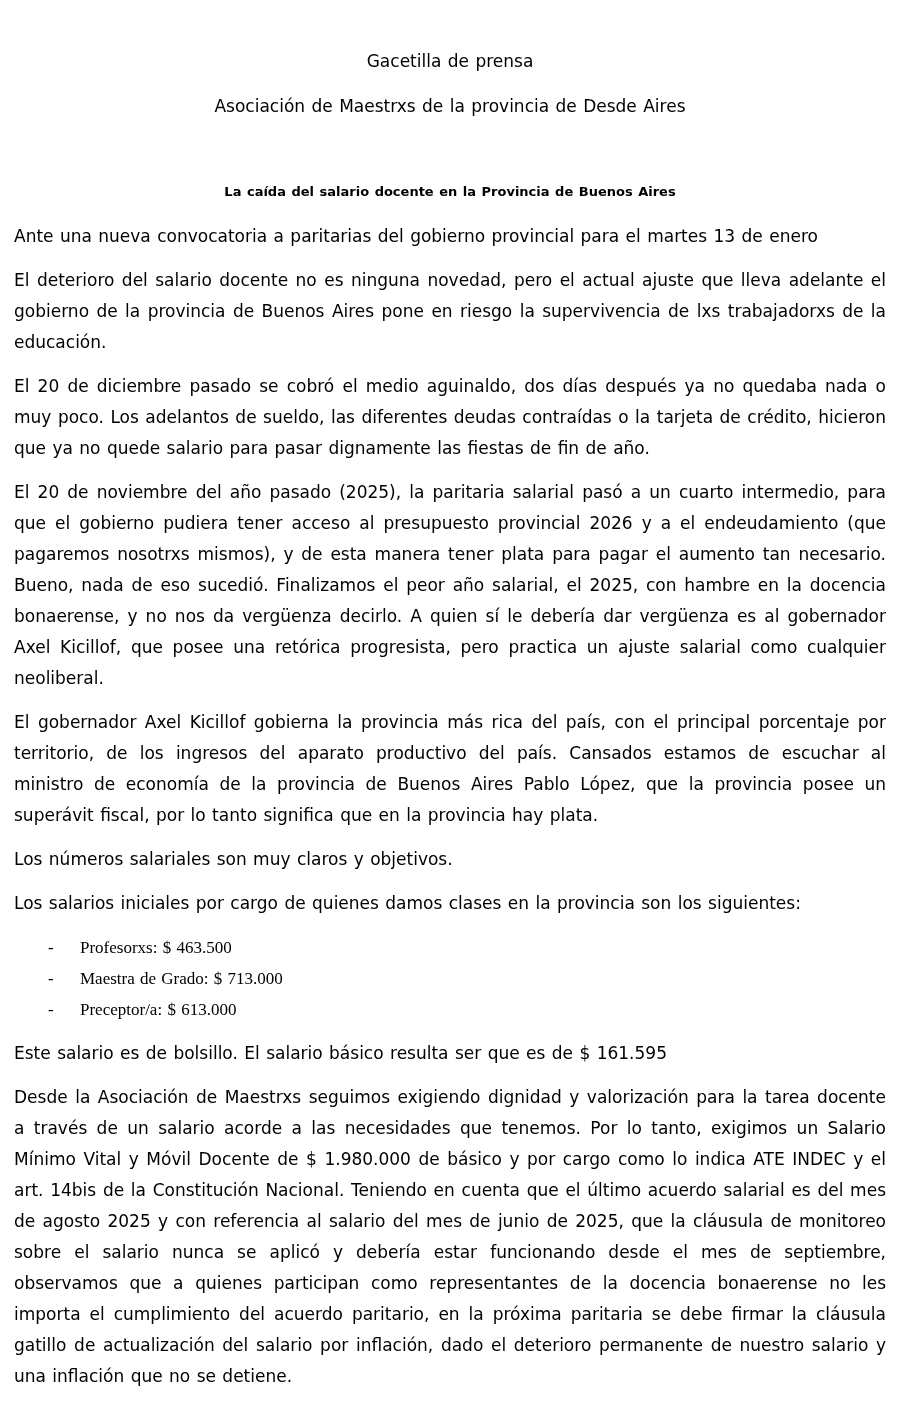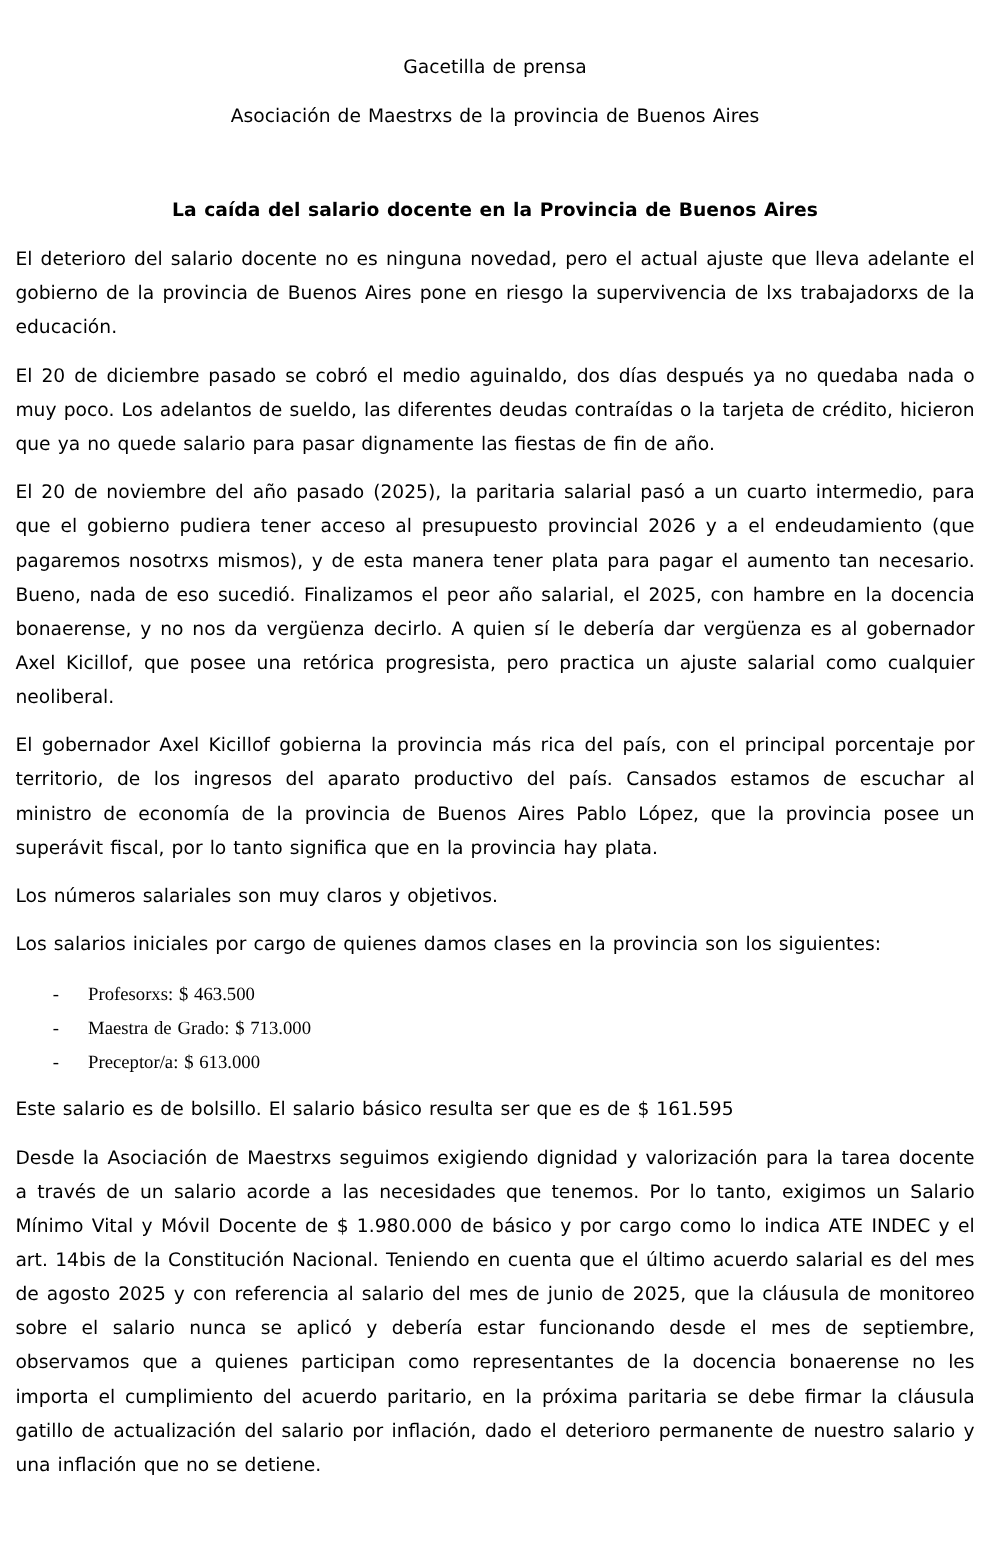--- a/index.html
+++ b/index.html
@@ -22,21 +22,21 @@
     font-size: 17px;
     line-height: 31px;
     word-spacing: 1px;
   }
   .header-line {
     margin: 0 0 14px 0;
     text-align: center;
   }
   .doc-title {
     margin: 54px 0 14px 0;
-    font-size: 17px;
+    font-size: 13px;
     font-weight: bold;
     text-align: center;
     line-height: 31px;
   }
   p.body-par {
     margin: 0 0 13px 0;
     text-align: justify;
   }
   ul.salary-list {
     list-style: none;
@@ -54,24 +54,25 @@
   .last-par {
     margin-bottom: 0;
   }
 </style>
 </head>
 <body>
 
 <div class="page">
 
   <p class="header-line">Gacetilla de prensa</p>
-  <p class="header-line">Asociación de Maestrxs de la provincia de Buenos Aires</p>
+  <p class="header-line">Asociación de Maestrxs de la provincia de Desde Aires</p>
 
   <h1 class="doc-title">La caída del salario docente en la Provincia de Buenos Aires</h1>
 
+  <p class="body-par">Ante una nueva convocatoria a paritarias del gobierno provincial para el martes 13 de enero</p>
 
   <p class="body-par">El deterioro del salario docente no es ninguna novedad, pero el actual ajuste que lleva adelante el gobierno de la provincia de Buenos Aires pone en riesgo la supervivencia de lxs trabajadorxs de la educación.</p>
   <p class="body-par">El 20 de diciembre pasado se cobró el medio aguinaldo, dos días después ya no quedaba nada o muy poco. Los adelantos de sueldo, las diferentes deudas contraídas o la tarjeta de crédito, hicieron que ya no quede salario para pasar dignamente las fiestas de fin de año.</p>
   <p class="body-par">El 20 de noviembre del año pasado (2025), la paritaria salarial pasó a un cuarto intermedio, para que el gobierno pudiera tener acceso al presupuesto provincial 2026 y a el endeudamiento (que pagaremos nosotrxs mismos), y de esta manera tener plata para pagar el aumento tan necesario. Bueno, nada de eso sucedió. Finalizamos el peor año salarial, el 2025, con hambre en la docencia bonaerense, y no nos da vergüenza decirlo.  A quien sí le debería dar vergüenza es al gobernador Axel Kicillof, que posee una retórica progresista, pero practica un ajuste salarial como cualquier neoliberal.</p>
   <p class="body-par">El gobernador Axel Kicillof gobierna la provincia más rica del país, con el principal porcentaje por territorio, de los ingresos del aparato productivo del país. Cansados estamos de escuchar al ministro de economía de la provincia de Buenos Aires Pablo López, que la provincia posee un superávit fiscal, por lo tanto significa que en la provincia hay plata.</p>
   <p class="body-par">Los números salariales son muy claros y objetivos.</p>
   <p class="body-par">Los salarios iniciales por cargo de quienes damos clases en la provincia son los siguientes:</p>
 
   <ul class="salary-list">
     <li>

